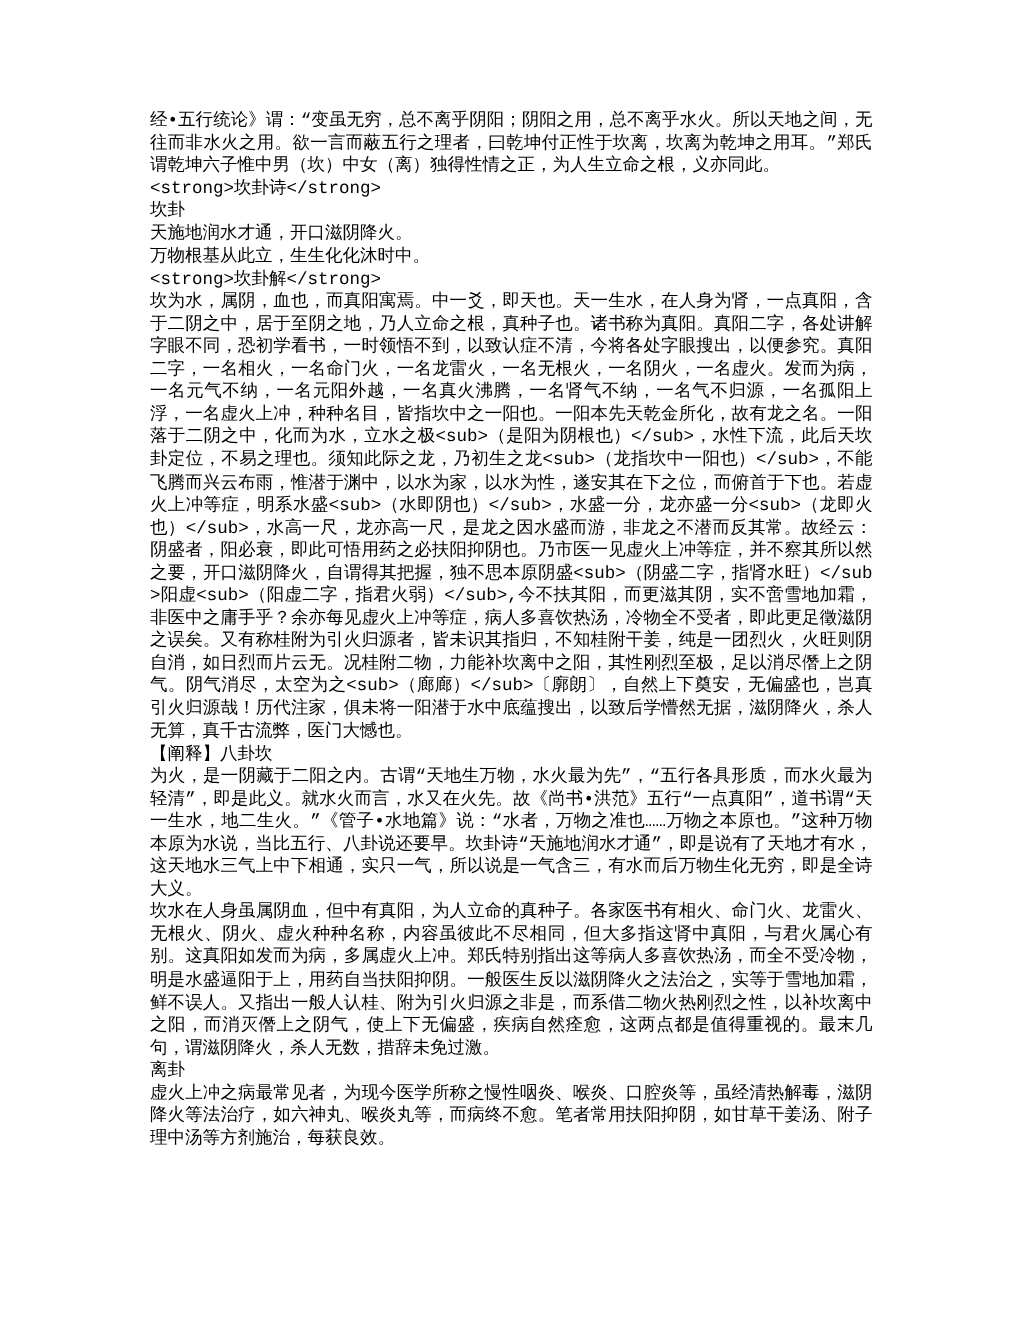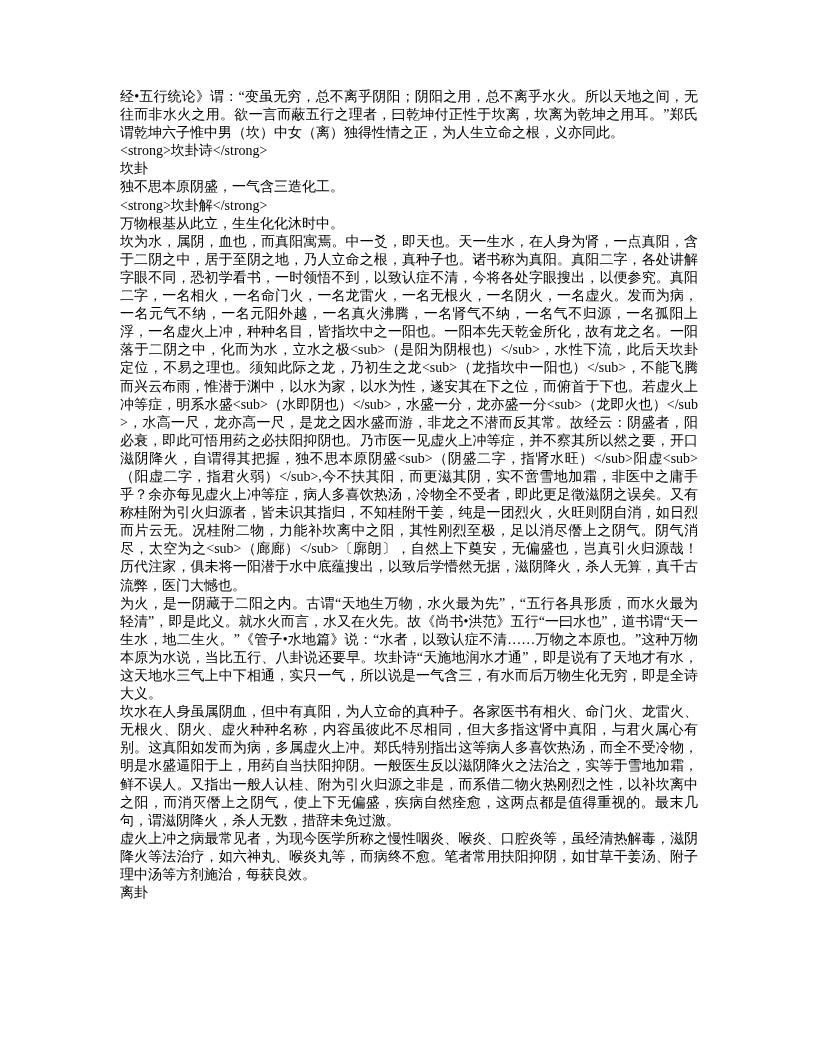--- a/index.html
+++ b/index.html
@@ -13,42 +13,43 @@
     height: 1056px;
     background: #ffffff;
     overflow: hidden;
   }
   .content {
     position: absolute;
     left: 120px;
     top: 88px;
     width: 578px;
     color: #000000;
-    font-family: Liberation Serif, serif;
+    font-family: Liberation Mono, monospace;
     font-size: 14px;
     line-height: 18.1px;
     text-align: justify;
     text-justify: inter-ideograph;
     word-break: break-all;
   }
   .content p {
     margin: 0;
     padding: 0;
   }
 </style>
 </head>
 <body>
 
 <div class="page">
   <div class="content">
     <p>经•五行统论》谓：“变虽无穷，总不离乎阴阳；阴阳之用，总不离乎水火。所以天地之间，无往而非水火之用。欲一言而蔽五行之理者，曰乾坤付正性于坎离，坎离为乾坤之用耳。”郑氏谓乾坤六子惟中男（坎）中女（离）独得性情之正，为人生立命之根，义亦同此。</p>
     <p>&lt;strong&gt;坎卦诗&lt;/strong&gt;</p>
     <p>坎卦</p>
-    <p>独不思本原阴盛，一气含三造化工。</p>
+    <p>天施地润水才通，开口滋阴降火。</p>
+    <p>万物根基从此立，生生化化沐时中。</p>
     <p>&lt;strong&gt;坎卦解&lt;/strong&gt;</p>
-    <p>万物根基从此立，生生化化沐时中。</p>
     <p>坎为水，属阴，血也，而真阳寓焉。中一爻，即天也。天一生水，在人身为肾，一点真阳，含于二阴之中，居于至阴之地，乃人立命之根，真种子也。诸书称为真阳。真阳二字，各处讲解字眼不同，恐初学看书，一时领悟不到，以致认症不清，今将各处字眼搜出，以便参究。真阳二字，一名相火，一名命门火，一名龙雷火，一名无根火，一名阴火，一名虚火。发而为病，一名元气不纳，一名元阳外越，一名真火沸腾，一名肾气不纳，一名气不归源，一名孤阳上浮，一名虚火上冲，种种名目，皆指坎中之一阳也。一阳本先天乾金所化，故有龙之名。一阳落于二阴之中，化而为水，立水之极&lt;sub&gt;（是阳为阴根也）&lt;/sub&gt;，水性下流，此后天坎卦定位，不易之理也。须知此际之龙，乃初生之龙&lt;sub&gt;（龙指坎中一阳也）&lt;/sub&gt;，不能飞腾而兴云布雨，惟潜于渊中，以水为家，以水为性，遂安其在下之位，而俯首于下也。若虚火上冲等症，明系水盛&lt;sub&gt;（水即阴也）&lt;/sub&gt;，水盛一分，龙亦盛一分&lt;sub&gt;（龙即火也）&lt;/sub&gt;，水高一尺，龙亦高一尺，是龙之因水盛而游，非龙之不潜而反其常。故经云：阴盛者，阳必衰，即此可悟用药之必扶阳抑阴也。乃市医一见虚火上冲等症，并不察其所以然之要，开口滋阴降火，自谓得其把握，独不思本原阴盛&lt;sub&gt;（阴盛二字，指肾水旺）&lt;/sub&gt;阳虚&lt;sub&gt;（阳虚二字，指君火弱）&lt;/sub&gt;,今不扶其阳，而更滋其阴，实不啻雪地加霜，非医中之庸手乎？余亦每见虚火上冲等症，病人多喜饮热汤，冷物全不受者，即此更足徵滋阴之误矣。又有称桂附为引火归源者，皆未识其指归，不知桂附干姜，纯是一团烈火，火旺则阴自消，如日烈而片云无。况桂附二物，力能补坎离中之阳，其性刚烈至极，足以消尽僭上之阴气。阴气消尽，太空为之&lt;sub&gt;（廊廊）&lt;/sub&gt;〔廓朗〕，自然上下奠安，无偏盛也，岂真引火归源哉！历代注家，俱未将一阳潜于水中底蕴搜出，以致后学懵然无据，滋阴降火，杀人无算，真千古流弊，医门大憾也。</p>
-    <p>为火，是一阴藏于二阳之内。古谓“天地生万物，水火最为先”，“五行各具形质，而水火最为轻清”，即是此义。就水火而言，水又在火先。故《尚书•洪范》五行“一曰水也”，道书谓“天一生水，地二生火。”《管子•水地篇》说：“水者，以致认症不清……万物之本原也。”这种万物本原为水说，当比五行、八卦说还要早。坎卦诗“天施地润水才通”，即是说有了天地才有水，这天地水三气上中下相通，实只一气，所以说是一气含三，有水而后万物生化无穷，即是全诗大义。</p>
+    <p>【阐释】八卦坎</p>
+    <p>为火，是一阴藏于二阳之内。古谓“天地生万物，水火最为先”，“五行各具形质，而水火最为轻清”，即是此义。就水火而言，水又在火先。故《尚书•洪范》五行“一点真阳”，道书谓“天一生水，地二生火。”《管子•水地篇》说：“水者，万物之准也……万物之本原也。”这种万物本原为水说，当比五行、八卦说还要早。坎卦诗“天施地润水才通”，即是说有了天地才有水，这天地水三气上中下相通，实只一气，所以说是一气含三，有水而后万物生化无穷，即是全诗大义。</p>
     <p>坎水在人身虽属阴血，但中有真阳，为人立命的真种子。各家医书有相火、命门火、龙雷火、无根火、阴火、虚火种种名称，内容虽彼此不尽相同，但大多指这肾中真阳，与君火属心有别。这真阳如发而为病，多属虚火上冲。郑氏特别指出这等病人多喜饮热汤，而全不受冷物，明是水盛逼阳于上，用药自当扶阳抑阴。一般医生反以滋阴降火之法治之，实等于雪地加霜，鲜不误人。又指出一般人认桂、附为引火归源之非是，而系借二物火热刚烈之性，以补坎离中之阳，而消灭僭上之阴气，使上下无偏盛，疾病自然痊愈，这两点都是值得重视的。最末几句，谓滋阴降火，杀人无数，措辞未免过激。</p>
+    <p>离卦</p>
     <p>虚火上冲之病最常见者，为现今医学所称之慢性咽炎、喉炎、口腔炎等，虽经清热解毒，滋阴降火等法治疗，如六神丸、喉炎丸等，而病终不愈。笔者常用扶阳抑阴，如甘草干姜汤、附子理中汤等方剂施治，每获良效。</p>
-    <p>离卦</p>
   </div>
 </div>
 
 </body></html>

